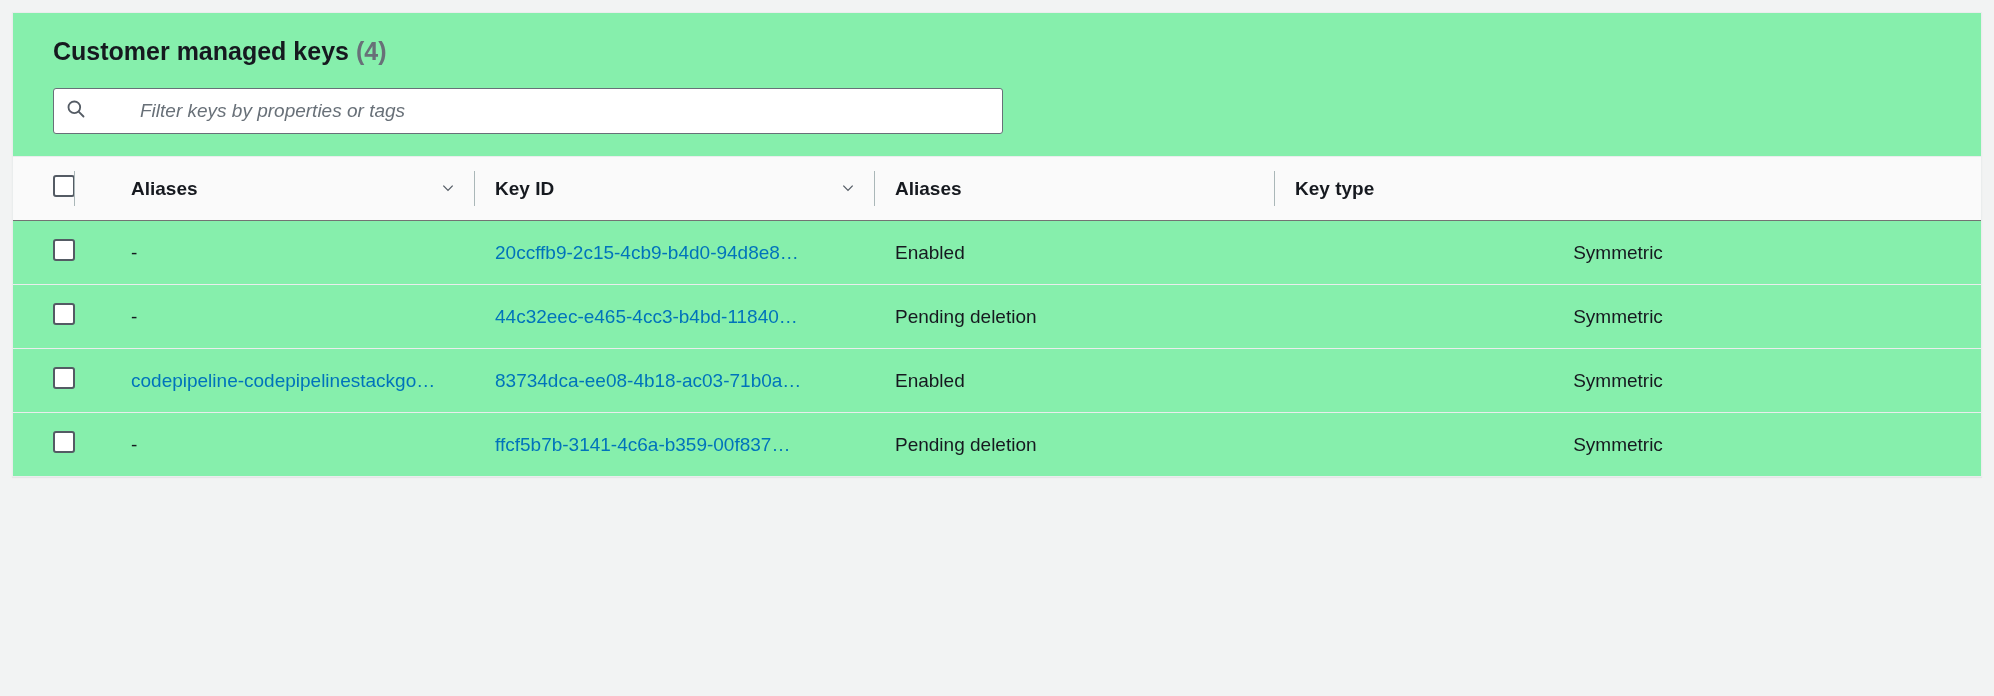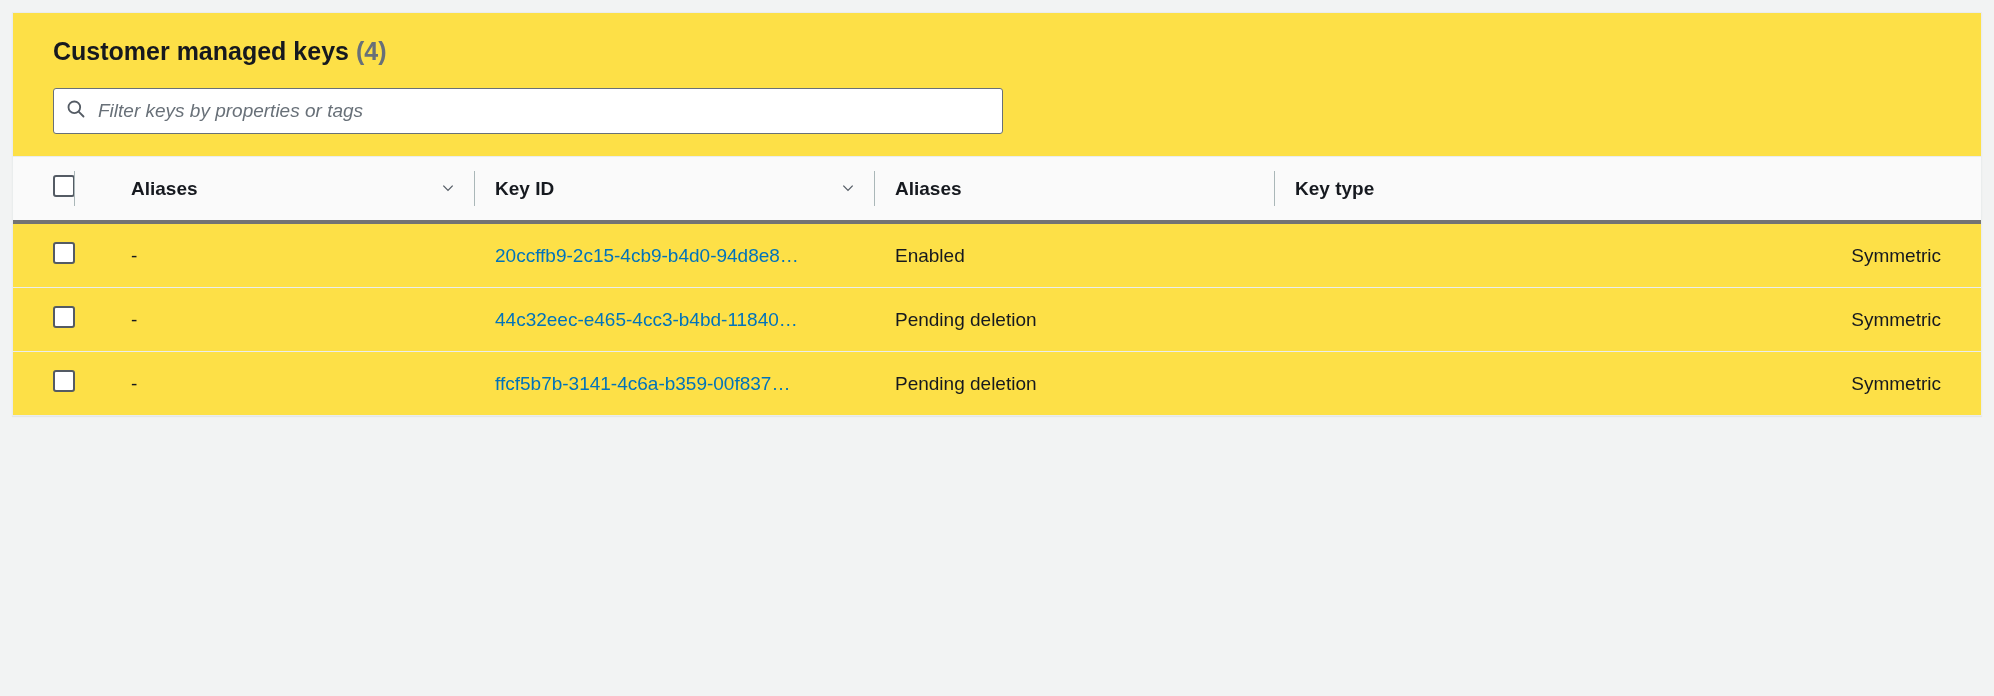--- a/index.html
+++ b/index.html
@@ -5,21 +5,21 @@
   * { box-sizing: border-box; }
   html, body {
     margin: 0;
     padding: 0;
     font-family: "Amazon Ember", "Helvetica Neue", Helvetica, Arial, sans-serif;
     background: #f2f3f3;
     color: #16191f;
     font-size: 19px;
   }
   .panel {
-    background: #fde047;
+    background: #86efac;
     border: 1px solid #eaeded;
     margin: 12px;
     box-shadow: 0 1px 1px rgba(0,0,0,0.05);
   }
   .panel-header {
     padding: 24px 40px 10px 40px;
   }
   .title {
     font-size: 25px;
     font-weight: 700;
@@ -35,20 +35,21 @@
   .filter-box {
     display: flex;
     align-items: center;
     border: 1.5px solid #687078;
     border-radius: 3px;
     height: 46px;
     width: 950px;
     max-width: 100%;
     padding: 0 12px;
     background: #ffffff;
+    gap: 42px;
   }
   .filter-box svg {
     flex: 0 0 auto;
     margin-right: 10px;
     stroke: #545b64;
   }
   .filter-input {
     flex: 1 1 auto;
     border: none;
     outline: none;
@@ -60,21 +61,21 @@
   .filter-input::placeholder {
     color: #687078;
     font-style: italic;
   }
   table.keys {
     width: 100%;
     border-collapse: collapse;
   }
   table.keys thead tr {
     border-top: 1px solid #eaeded;
-    border-bottom: 4px solid #737373;
+    border-bottom: 1px solid #737373;
     background: #fafafa;
   }
   table.keys th {
     text-align: left;
     font-weight: 700;
     font-size: 19px;
     color: #16191f;
     padding: 18px 20px;
     position: relative;
   }
@@ -87,21 +88,21 @@
     background: #aab7b8;
   }
   table.keys th.check, table.keys td.check {
     width: 60px;
     padding-left: 40px;
     padding-right: 0;
   }
   table.keys th.alias, table.keys td.alias { width: 400px; padding-left: 56px;}
   table.keys th.keyid, table.keys td.keyid { width: 400px; }
   table.keys th.status, table.keys td.status { width: 400px; }
-  table.keys th.type, table.keys td.type { padding-right: 40px; text-align: right; }
+  table.keys th.type, table.keys td.type { padding-right: 40px; text-align: center; }
 
   table.keys td {
     padding: 18px 20px;
     font-size: 19px;
     color: #16191f;
     border-bottom: 1px solid #eaeded;
     white-space: nowrap;
     overflow: hidden;
     text-overflow: ellipsis;
     max-width: 1px;
@@ -204,20 +205,27 @@
         </tr>
         <tr>
           <td class="check"><span class="chk"></span></td>
           <td class="alias"><span>-</span></td>
           <td class="keyid"><span class="link">44c32eec-e465-4cc3-b4bd-11840…</span></td>
           <td class="status">Pending deletion</td>
           <td class="type">Symmetric</td>
         </tr>
         <tr>
           <td class="check"><span class="chk"></span></td>
+          <td class="alias"><span class="link">codepipeline-codepipelinestackgo…</span></td>
+          <td class="keyid"><span class="link">83734dca-ee08-4b18-ac03-71b0a…</span></td>
+          <td class="status">Enabled</td>
+          <td class="type">Symmetric</td>
+        </tr>
+        <tr>
+          <td class="check"><span class="chk"></span></td>
           <td class="alias"><span>-</span></td>
           <td class="keyid"><span class="link">ffcf5b7b-3141-4c6a-b359-00f837…</span></td>
           <td class="status">Pending deletion</td>
           <td class="type">Symmetric</td>
         </tr>
       </tbody>
   </table>
 
 </div>
 

